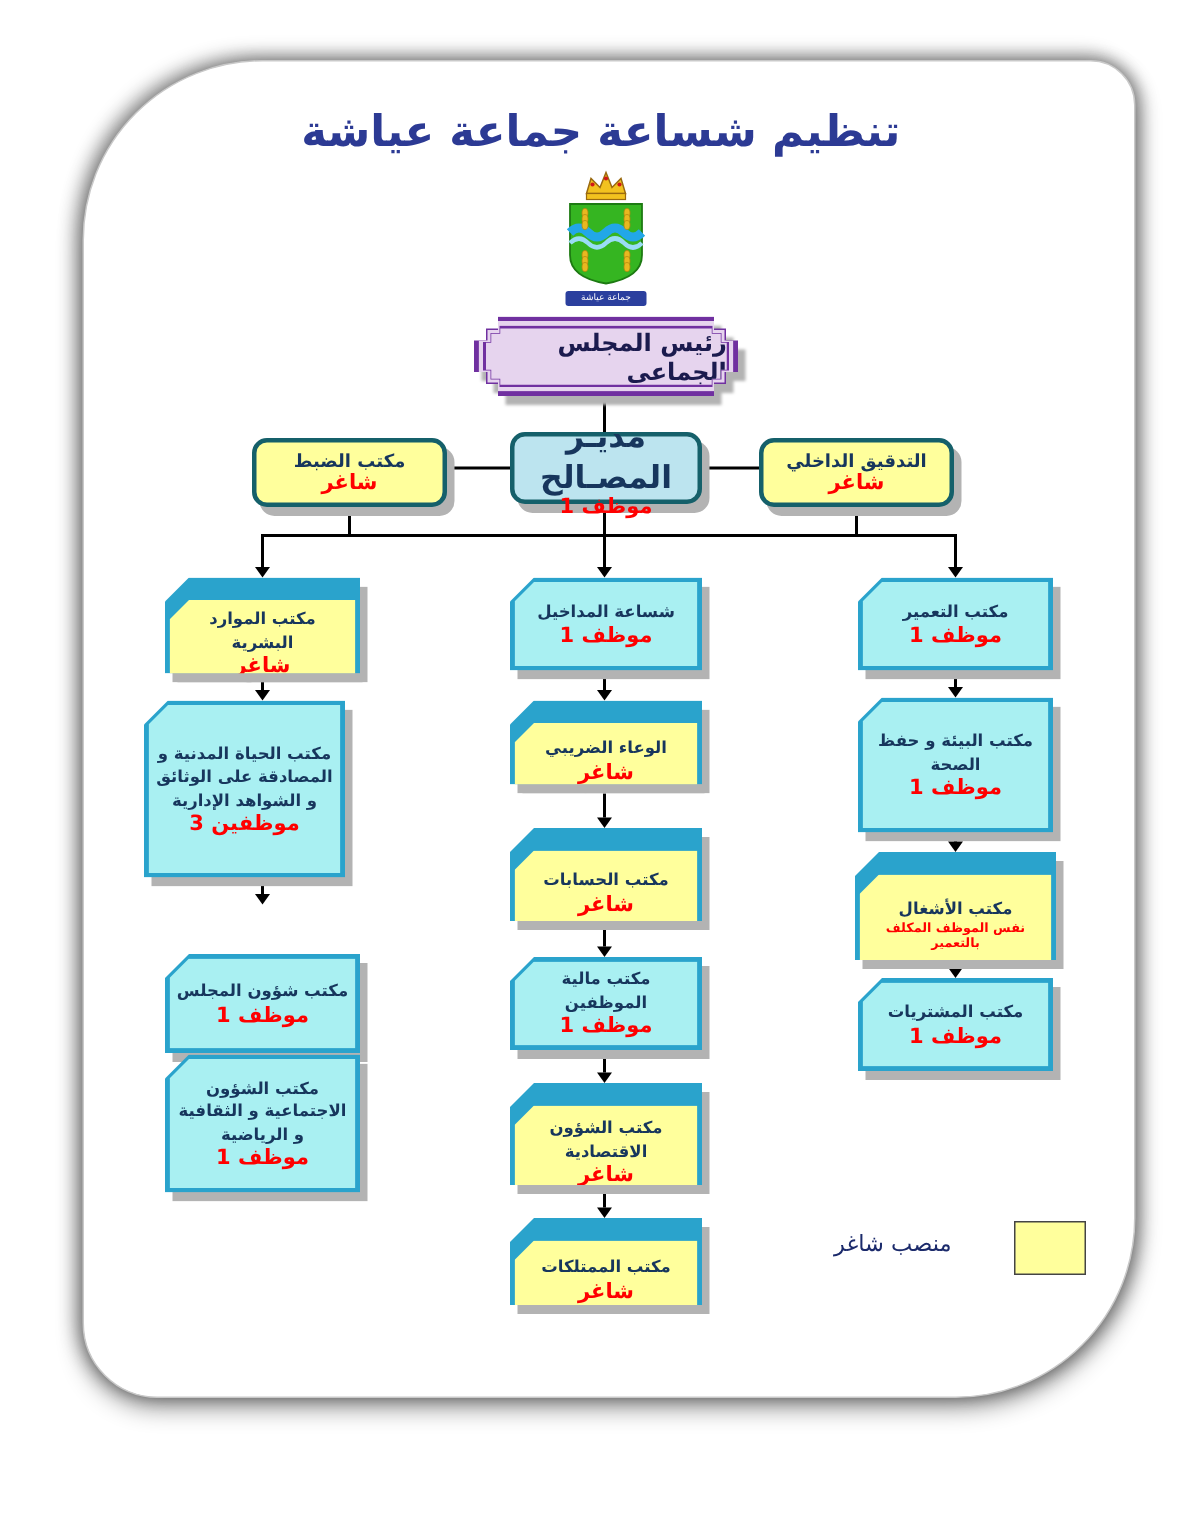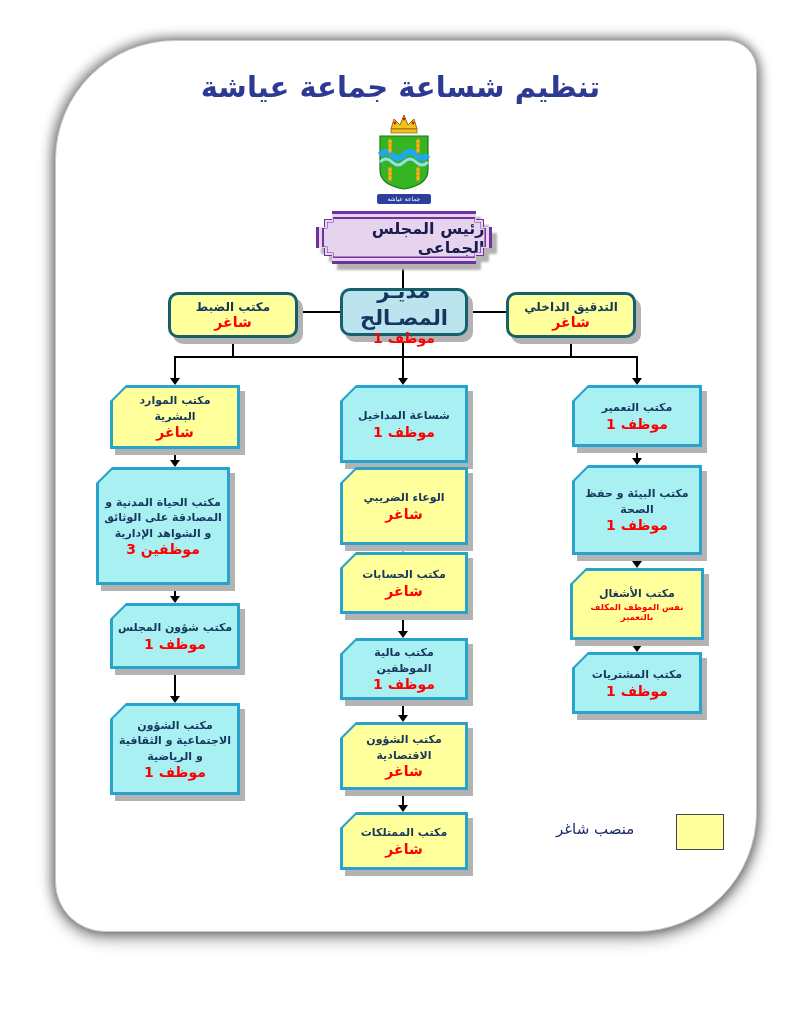--- a/index.html
+++ b/index.html
@@ -35,21 +35,21 @@
   .rbox{position:absolute;border:3px solid var(--teal-border);border-radius:10px;box-shadow:5px 6px 0 var(--shadow);
         display:flex;flex-direction:column;align-items:center;justify-content:center;text-align:center;box-sizing:border-box;padding:2px;}
   .rbox .lbl{font-size:12px;font-weight:bold;color:var(--navy);line-height:1.25;}
   .rbox .stf{font-size:14px;font-weight:bold;color:var(--red);line-height:1.05;}
   
   .obox{position:absolute;filter:drop-shadow(5px 6px 0 var(--shadow));}
   .ob-border{width:100%;height:100%;background:var(--node-border);box-sizing:border-box;padding:3px;
              clip-path:polygon(16px 0,100% 0,100% 100%,0 100%,0 16px);}
   .ob-fill{width:100%;height:100%;box-sizing:border-box;clip-path:polygon(13px 0,100% 0,100% 100%,0 100%,0 13px);
            display:flex;flex-direction:column;align-items:center;justify-content:center;gap:1px;text-align:center;padding:2px 4px;}
-  .fill-vacant{background:var(--vacant-fill);}
+  .fill-vacant{background:var(--vacant-fill);margin-top:12px;}
   .fill-staffed{background:var(--staffed-fill);}
   .ob-label{font-size:11px;font-weight:bold;color:var(--navy);line-height:1.4;}
   .ob-staff{font-size:14px;font-weight:bold;color:var(--red);line-height:1.1;}
   .ob-staff.small{font-size:8.5px;}
   
   .vl{position:absolute;width:2px;background:var(--line);}
   .hl{position:absolute;height:2px;background:var(--line);}
   .arr::after{content:"";position:absolute;left:50%;transform:translateX(-50%);bottom:-7px;
               border:5px solid transparent;border-bottom:0;border-top:7px solid var(--line);}
   
@@ -151,46 +151,46 @@
       </div>
   </div>
   <div class="obox" style="left:96px;top:467px;width:134px;height:118px">
     <div class="ob-border">
         <div class="ob-fill fill-staffed">
       <div class="ob-label">مكتب الحياة المدنية و المصادقة على الوثائق و الشواهد الإدارية</div>
       <div class="ob-staff">موظفين 3</div>
     </div>
       </div>
   </div>
-  <div class="obox" style="left:110px;top:603px;width:130px;height:66px">
+  <div class="obox" style="left:110px;top:636px;width:130px;height:66px">
     <div class="ob-border">
         <div class="ob-fill fill-staffed">
       <div class="ob-label">مكتب شؤون المجلس</div>
       <div class="ob-staff">موظف 1</div>
     </div>
       </div>
   </div>
   <div class="obox" style="left:110px;top:703px;width:130px;height:92px">
     <div class="ob-border">
         <div class="ob-fill fill-staffed">
       <div class="ob-label">مكتب الشؤون الاجتماعية و الثقافية و الرياضية</div>
       <div class="ob-staff">موظف 1</div>
     </div>
       </div>
   </div>
 
-  <div class="obox" style="left:340px;top:385px;width:128px;height:78px">
+  <div class="obox" style="left:340px;top:385px;width:128px;height:62px">
     <div class="ob-border">
         <div class="ob-fill fill-staffed">
       <div class="ob-label">شساعة المداخيل</div>
       <div class="ob-staff">موظف 1</div>
     </div>
       </div>
   </div>
-  <div class="obox" style="left:340px;top:467px;width:128px;height:78px">
+  <div class="obox" style="left:340px;top:467px;width:128px;height:56px">
     <div class="ob-border">
         <div class="ob-fill fill-vacant">
       <div class="ob-label">الوعاء الضريبي</div>
       <div class="ob-staff">شاغر</div>
     </div>
       </div>
   </div>
   <div class="obox" style="left:340px;top:552px;width:128px;height:62px">
     <div class="ob-border">
         <div class="ob-fill fill-vacant">

